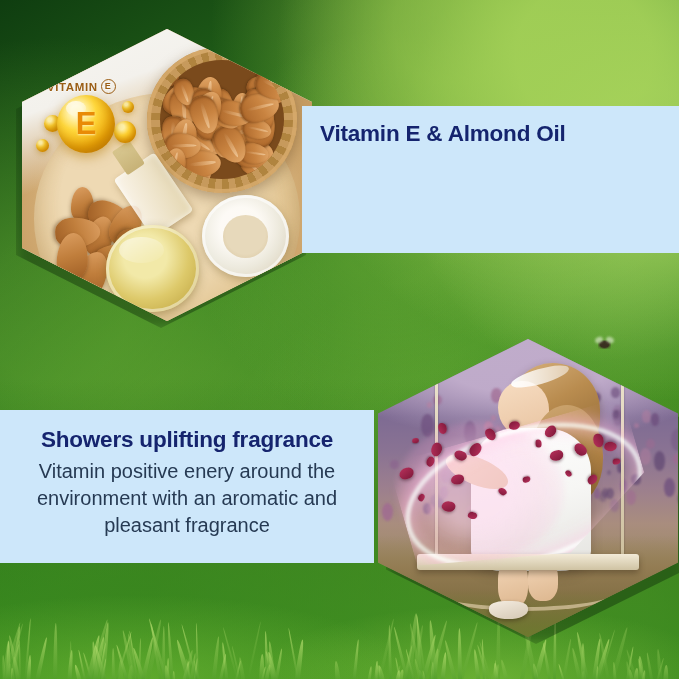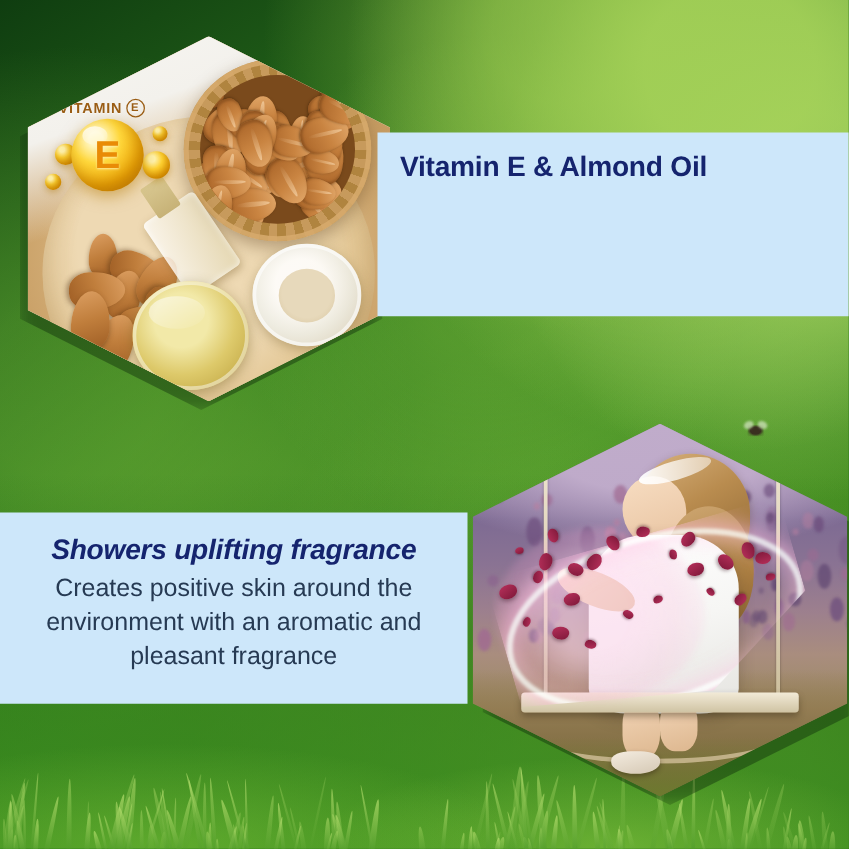--- a/index.html
+++ b/index.html
@@ -164,21 +164,21 @@
   
   .panel{position:absolute;background:#cde7fa;}
   #panel-vitamin{left:302px;top:106px;width:377px;height:147px;}
   #panel-fragrance{left:0;top:410px;width:374px;height:153px;}
   .panel h2{margin:0;font-weight:700;color:#15246e;}
   .panel p{margin:0;color:#263a53;}
   #panel-vitamin{padding:16px 14px 0 18px;box-sizing:border-box;}
   #panel-vitamin h2{font-size:22.5px;line-height:1.1;letter-spacing:-.2px;}
   #panel-vitamin p{font-size:20px;line-height:1.35;margin-top:5px;}
   #panel-fragrance{padding:18px 16px 0 16px;box-sizing:border-box;text-align:center;}
-  #panel-fragrance h2{font-size:22.5px;line-height:1.1;letter-spacing:-.2px;font-style:italic;}
+  #panel-fragrance h2{font-size:22.5px;line-height:1.1;letter-spacing:-.2px;}
   #panel-fragrance p{font-size:20px;line-height:1.35;margin-top:5px;}
 </style>
 </head>
 <body>
 
 <div class="stage">
 
   <div class="bg"></div>
   <div class="grass" id="grass">
       <div class="blade" style="left:0%;width:2px;height:14px;transform:rotate(-17deg);opacity:0.25"></div>
@@ -563,16 +563,16 @@
         <div class="petal" style="left:26%;top:38%;transform:rotate(34.500480398128275deg) scale(1.394488774490128)"></div>
       </div>
   </div>
 
   <div class="panel" id="panel-vitamin">
     <h2>Vitamin E &amp; Almond Oil</h2>
   </div>
 
   <div class="panel" id="panel-fragrance">
     <h2>Showers uplifting fragrance</h2>
-    <p>Creates positive skin around the environment with an aromatic and pleasant fragrance</p>
+    <p>Vitamin positive enery around the environment with an aromatic and pleasant fragrance</p>
   </div>
 
 </div>
 
 </body></html>

